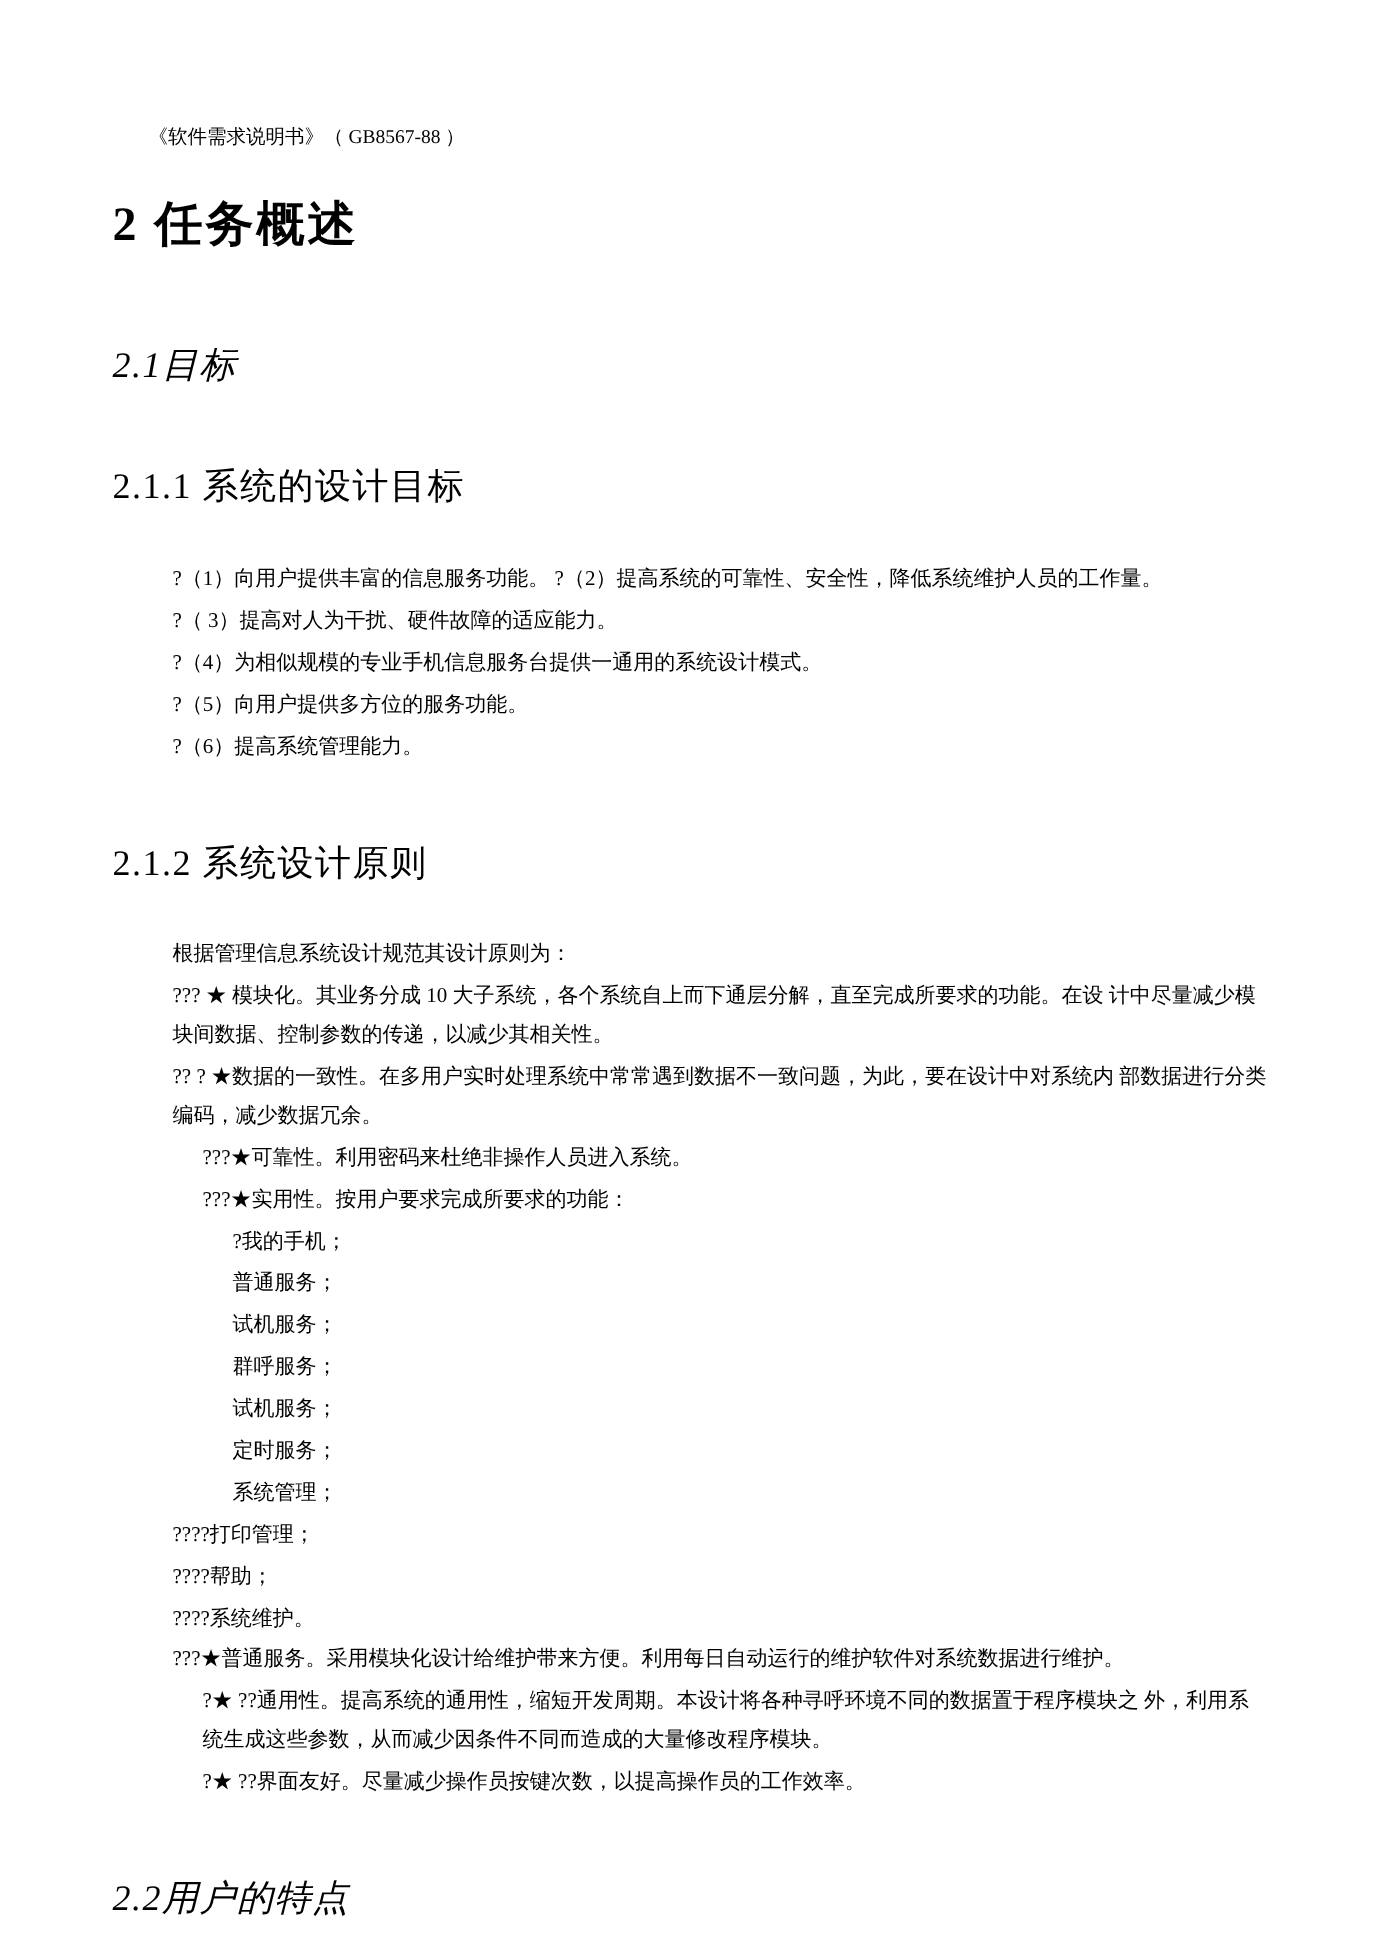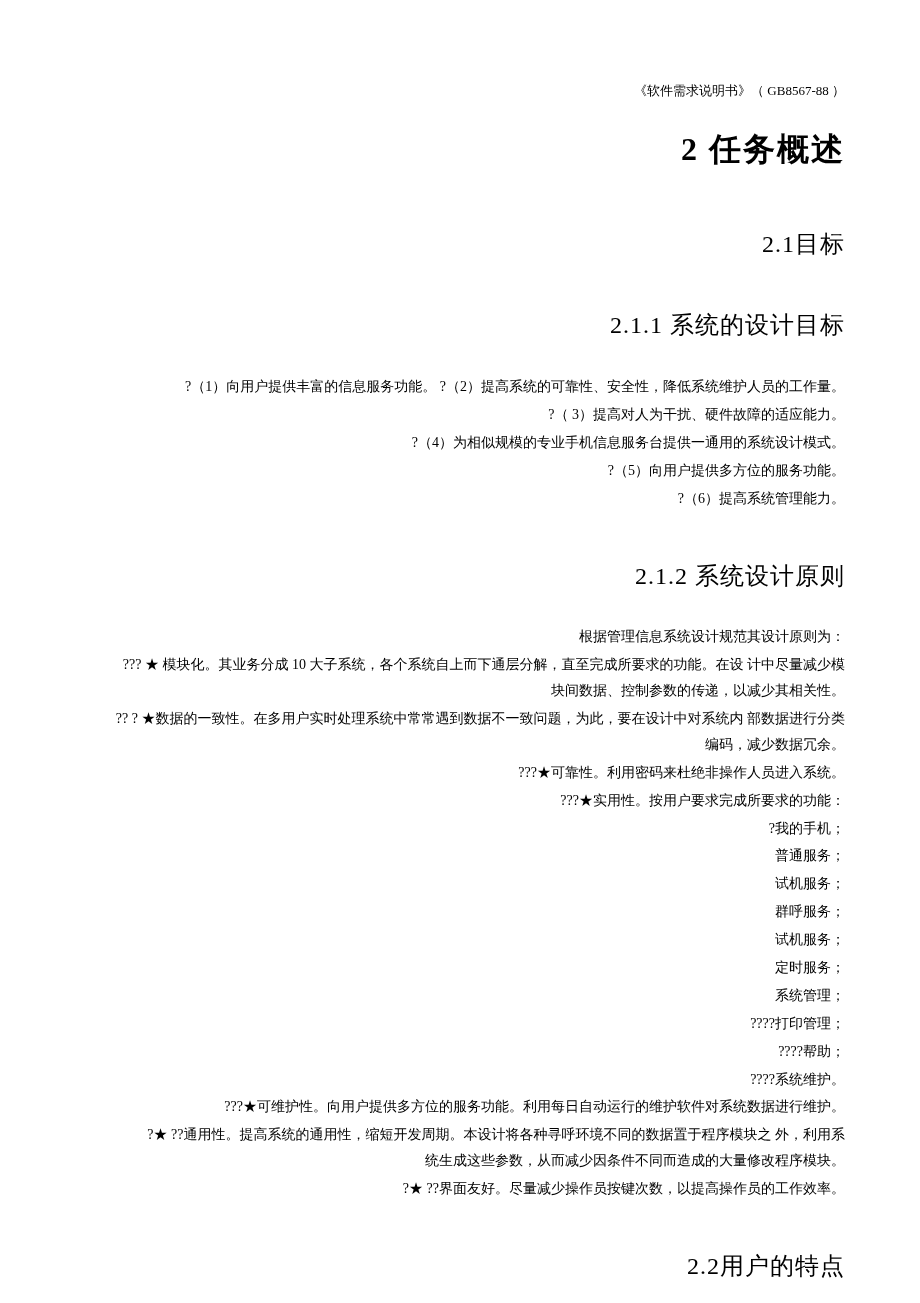--- a/index.html
+++ b/index.html
@@ -1,19 +1,18 @@
 <!DOCTYPE html>
 <html><head>
   <meta charset="utf-8">
   <style>
     * {
       margin: 0;
       padding: 0;
       box-sizing: border-box;
-      text-align: right;
     }
     body {
       background: #ffffff;
       font-family: "SimSun", "宋体", serif;
       width: 920px;
       padding: 80px 75px 60px 75px;
       color: #000;
       font-size: 14px;
       line-height: 1.7;
     }
@@ -27,20 +26,21 @@
       font-weight: bold;
       margin-bottom: 48px;
       letter-spacing: 2px;
     }
     .h2 {
       font-size: 24px;
       font-weight: normal;
       margin-top: 6px;
       margin-bottom: 40px;
       letter-spacing: 1px;
+      font-style: italic;
     }
     .h3 {
       font-size: 24px;
       font-weight: normal;
       margin-top: 6px;
       margin-bottom: 28px;
       letter-spacing: 1px;
     }
     .body-block {
       padding-left: 40px;
@@ -87,18 +87,18 @@
   <p class="indent2">?我的手机；</p>
   <p class="indent2">普通服务；</p>
   <p class="indent2">试机服务；</p>
   <p class="indent2">群呼服务；</p>
   <p class="indent2">试机服务；</p>
   <p class="indent2">定时服务；</p>
   <p class="indent2">系统管理；</p>
   <p>????打印管理；</p>
   <p>????帮助；</p>
   <p>????系统维护。</p>
-  <p>???★可维护性。向用户提供多方位的服务功能。利用每日自动运行的维护软件对系统数据进行维护。</p>
+  <p>???★普通服务。采用模块化设计给维护带来方便。利用每日自动运行的维护软件对系统数据进行维护。</p>
   <p class="indent1">?★ ??通用性。提高系统的通用性，缩短开发周期。本设计将各种寻呼环境不同的数据置于程序模块之 外，利用系统生成这些参数，从而减少因条件不同而造成的大量修改程序模块。</p>
   <p class="indent1">?★ ??界面友好。尽量减少操作员按键次数，以提高操作员的工作效率。</p>
 </div>
 
 <div class="h2">2.2用户的特点</div>
 
 </body></html>

